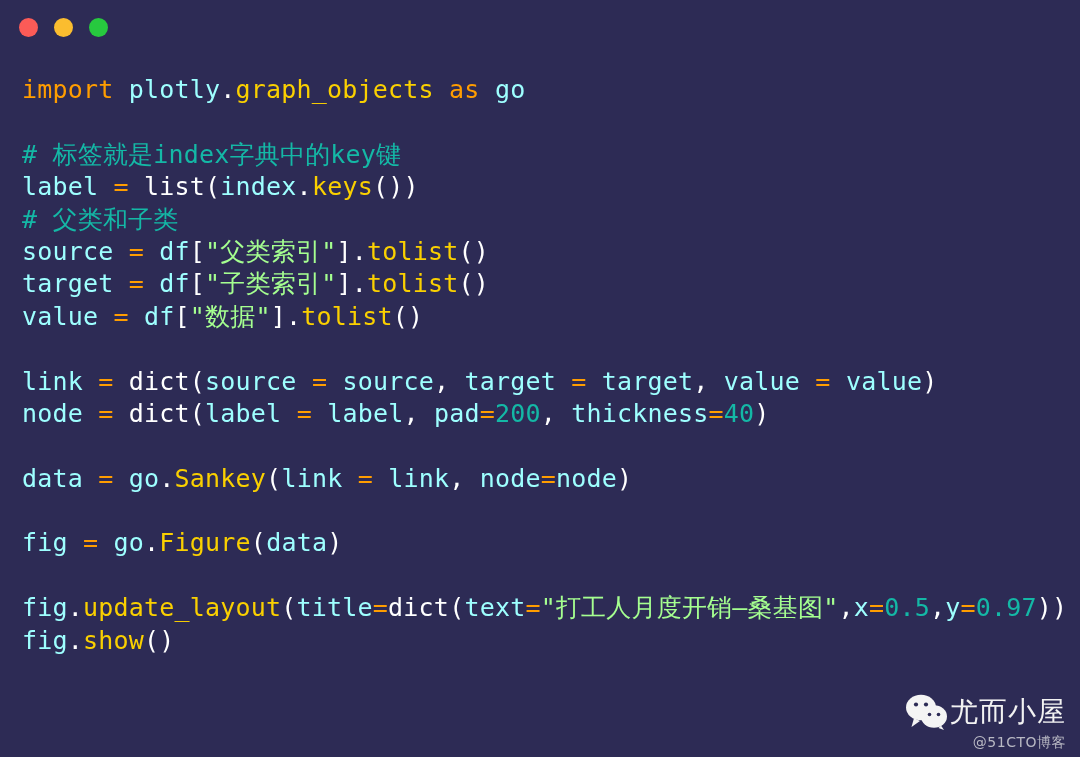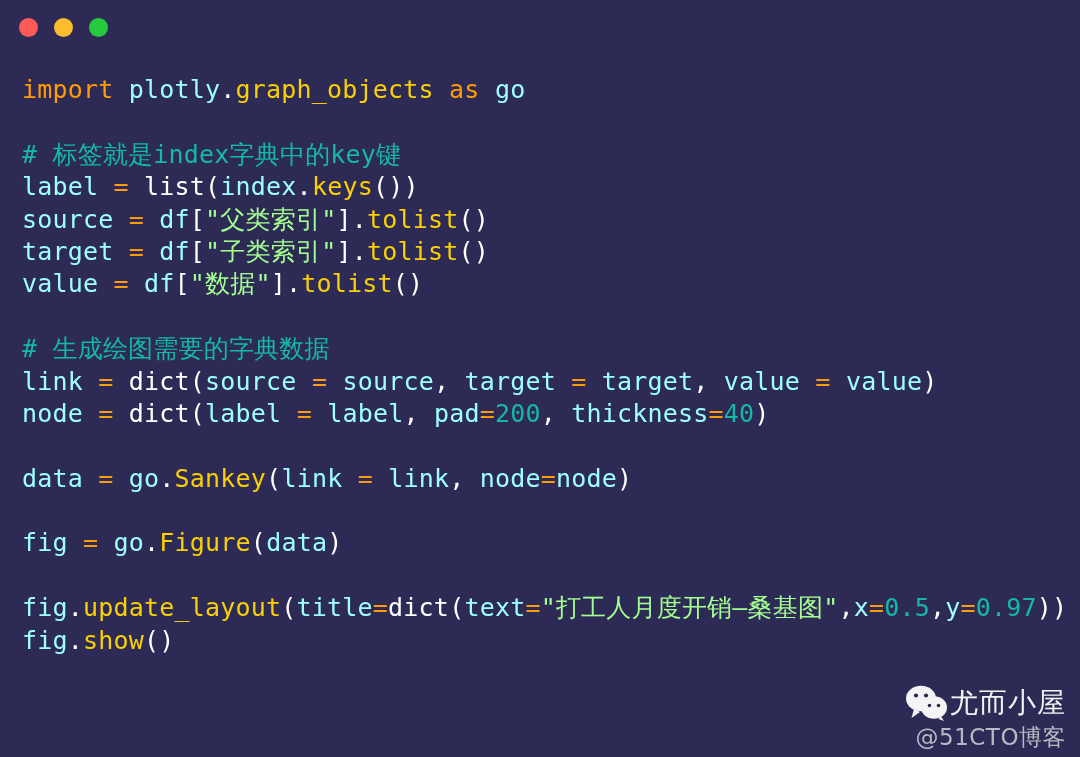--- a/index.html
+++ b/index.html
@@ -88,21 +88,21 @@
   #wm-name {
     font-family: "DejaVu Sans", "Liberation Sans", sans-serif;
     font-size: 28px;
     color: #f2f2f2;
     letter-spacing: 1px;
     line-height: 1;
   }
   #wm-sub {
     margin-top: 5px;
     font-family: "DejaVu Sans", "Liberation Sans", sans-serif;
-    font-size: 23px;
+    font-size: 14px;
     color: #b9b9c4;
     letter-spacing: 0.5px;
     line-height: 1;
   }
 </style>
 </head>
 <body>
 
 <div id="window">
 
@@ -115,31 +115,31 @@
   <div id="code">
 
     <div class="line"><span class="kw">import</span> <span class="var">plotly</span><span class="punct">.</span><span class="fn">graph_objects</span> <span class="kw">as</span> <span class="var">go</span></div>
 
     <div class="line blank">&nbsp;</div>
 
     <div class="line"><span class="cmt"># 标签就是index字典中的key键</span></div>
 
     <div class="line"><span class="var">label</span> <span class="op">=</span> <span class="builtin">list</span><span class="punct">(</span><span class="var">index</span><span class="punct">.</span><span class="fn">keys</span><span class="punct">()</span><span class="punct">)</span></div>
 
+    <div class="line"><span class="cmt"># 父类和子类</span></div>
 
     <div class="line"><span class="var">source</span> <span class="op">=</span> <span class="var">df</span><span class="punct">[</span><span class="str">"父类索引"</span><span class="punct">]</span><span class="punct">.</span><span class="fn">tolist</span><span class="punct">()</span></div>
 
     <div class="line"><span class="var">target</span> <span class="op">=</span> <span class="var">df</span><span class="punct">[</span><span class="str">"子类索引"</span><span class="punct">]</span><span class="punct">.</span><span class="fn">tolist</span><span class="punct">()</span></div>
 
 
     <div class="line"><span class="var">value</span> <span class="op">=</span> <span class="var">df</span><span class="punct">[</span><span class="str">"数据"</span><span class="punct">]</span><span class="punct">.</span><span class="fn">tolist</span><span class="punct">()</span></div>
 
     <div class="line blank">&nbsp;</div>
 
-    <div class="line"><span class="cmt"># 生成绘图需要的字典数据</span></div>
 
     <div class="line"><span class="var">link</span> <span class="op">=</span> <span class="builtin">dict</span><span class="punct">(</span><span class="var">source</span> <span class="op">=</span> <span class="var">source</span><span class="punct">,</span> <span class="var">target</span> <span class="op">=</span> <span class="var">target</span><span class="punct">,</span> <span class="var">value</span> <span class="op">=</span> <span class="var">value</span><span class="punct">)</span></div>
 
     <div class="line"><span class="var">node</span> <span class="op">=</span> <span class="builtin">dict</span><span class="punct">(</span><span class="var">label</span> <span class="op">=</span> <span class="var">label</span><span class="punct">,</span> <span class="var">pad</span><span class="op">=</span><span class="num">200</span><span class="punct">,</span> <span class="var">thickness</span><span class="op">=</span><span class="num">40</span><span class="punct">)</span></div>
 
     <div class="line blank">&nbsp;</div>
 
     <div class="line"><span class="var">data</span> <span class="op">=</span> <span class="var">go</span><span class="punct">.</span><span class="fn">Sankey</span><span class="punct">(</span><span class="var">link</span> <span class="op">=</span> <span class="var">link</span><span class="punct">,</span> <span class="var">node</span><span class="op">=</span><span class="var">node</span><span class="punct">)</span></div>
 
     <div class="line blank">&nbsp;</div>

